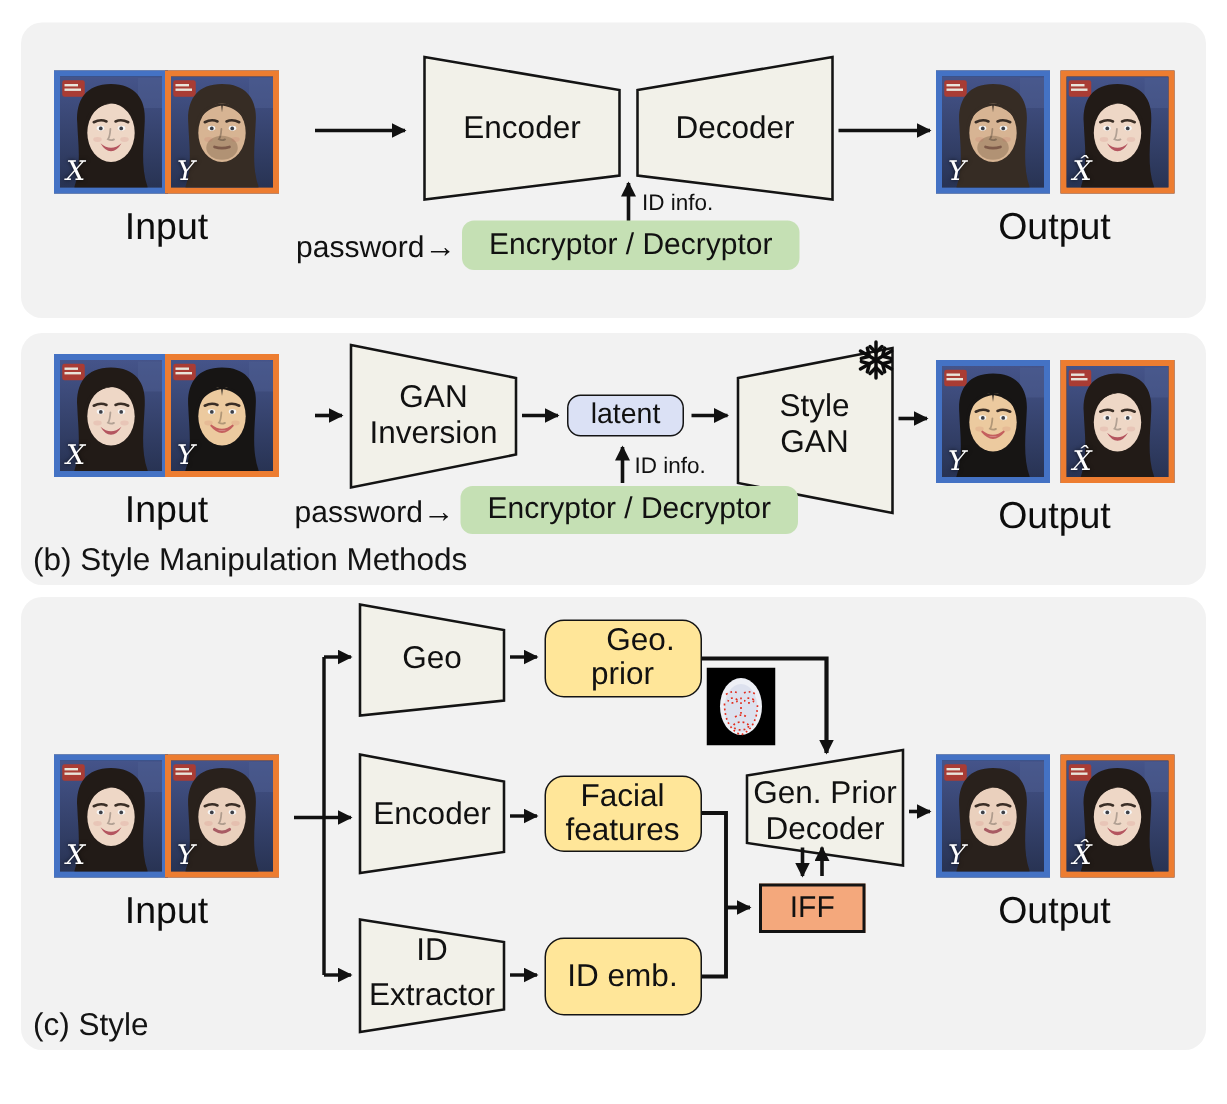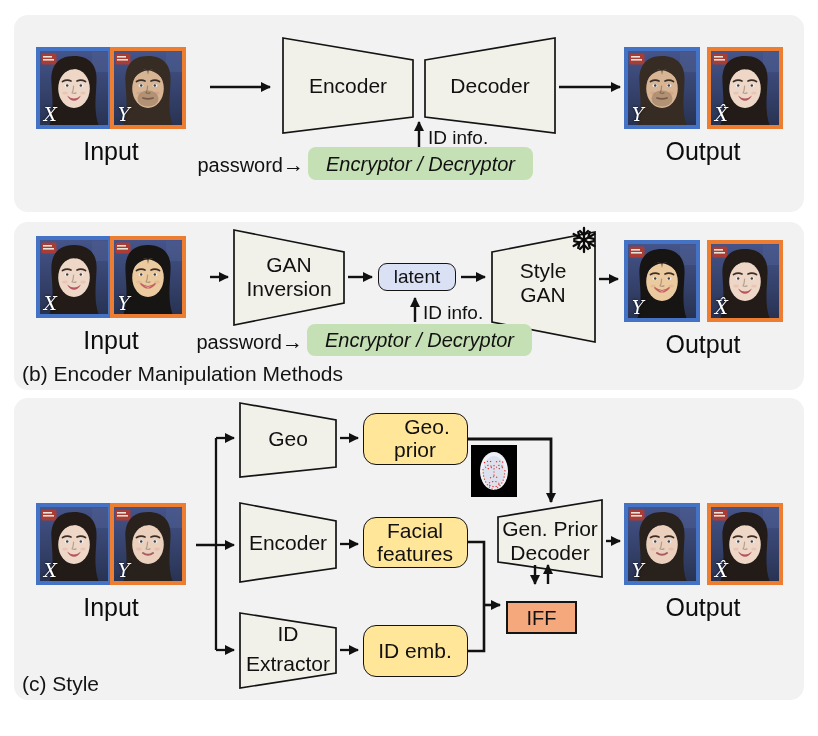--- a/index.html
+++ b/index.html
@@ -12,29 +12,29 @@
   .lay{position:absolute;left:0;top:0;pointer-events:none;}
   .blocklabel{position:absolute;transform:translate(-50%,-50%);font-size:21px;
               white-space:nowrap;color:#111;}
   .iolabel{position:absolute;transform:translateX(-50%);font-size:25px;color:#0d0d0d;}
   .caption{position:absolute;font-size:21px;color:#141414;}
   .face{position:absolute;width:68px;height:74px;border:4px solid #888;background:#2c3552;}
   .face svg{display:block;}
   .face .tag{position:absolute;left:4px;bottom:1px;font:italic 18px "DejaVu Serif",serif;
              color:#fff;text-shadow:0 0 3px rgba(0,0,0,.75);line-height:1;}
   .pill{position:absolute;box-sizing:border-box;}
-  .box-green{border-radius:8px;font-style:italic;}
+  .box-green{border-radius:8px;}
   .box-yellow{border:1.7px solid #141414;border-radius:13px;}
   .box-lav{border:1.7px solid #141414;border-radius:9px;}
-  .box-iff{border:2px solid #141414;margin-top:12px;}
+  .box-iff{border:2px solid #141414;}
   .pill .ctr{position:absolute;left:50%;top:50%;transform:translate(-50%,-50%);
              white-space:nowrap;font-size:20px;}
   .pwd{position:absolute;width:122px;text-align:right;font-size:20px;white-space:nowrap;}
   .pwd .arr{font-weight:700;font-size:21px;}
-  .idinfo{position:absolute;font-size:19px;white-space:nowrap;}
+  .idinfo{position:absolute;font-size:15px;white-space:nowrap;}
   .meshwrap{position:absolute;}
   .snow{position:absolute;}
   .legend{position:absolute;left:0;top:703px;width:818px;text-align:center;font-size:21px;}
   .legend .item{display:inline-block;margin:0 13px;white-space:nowrap;}
   .legend .sym{font:italic 22px "DejaVu Serif",serif;}
 </style>
 </head>
 <body>
 
 <div class="page">
@@ -367,21 +367,21 @@
     <circle cx="40.8" cy="34.6" r="1.25" fill="#3c3f47"></circle>
     <path d="M33.6 35 Q33.2 40.5 32 41.8 Q34 43 36 41.9" stroke="rgba(0,0,0,0.25)" stroke-width="1.2" fill="none" stroke-linecap="round"></path>
     <ellipse cx="25" cy="42" rx="2.8" ry="1.6" fill="rgba(200,90,90,0.14)"></ellipse>
     <ellipse cx="43" cy="42" rx="2.8" ry="1.6" fill="rgba(200,90,90,0.14)"></ellipse>
     <path d="M27 44.5 Q34 50.5 41 44.5 Q38 49.8 34 49.8 Q30 49.8 27 44.5 Z" fill="#b4555f"></path>
   </svg>
         <span class="tag">X̂</span>
       </div>
     <div class="iolabel" style="left:689px;top:108px">Output</div>
 
-    <div class="caption" style="left:8px;top:140px">(b) Encoder Manipulation Methods</div>
+    <div class="caption" style="left:8px;top:140px">(b) Style Manipulation Methods</div>
   </section>
 
   <section class="panel" id="panel-c" style="background: rgb(242, 242, 242);">
     <svg class="lay" width="790" height="302">
       <defs>
         <marker id="ah-c" markerUnits="userSpaceOnUse" markerWidth="11" markerHeight="10" refX="9" refY="5" orient="auto">
           <path d="M0 0 L10 5 L0 10 Z" fill="#111"></path>
         </marker>
       </defs>
       <polygon class="trap" points="226,5 322,22 322,69 226,79" fill="#f2f1e9" stroke="#141414" stroke-width="1.7"></polygon>

